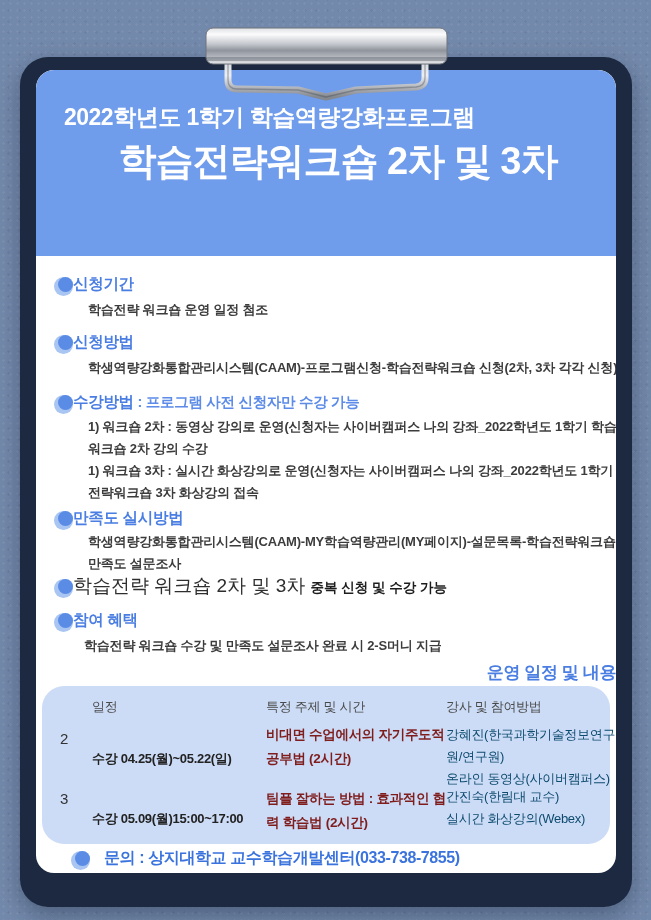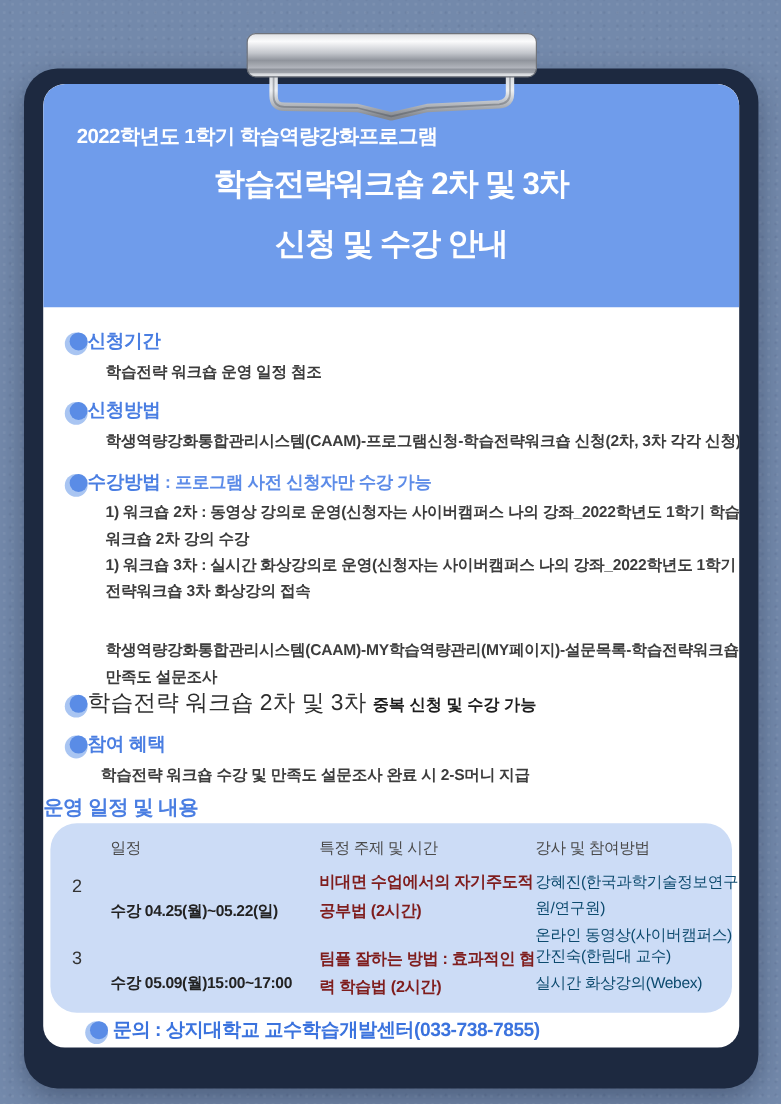--- a/index.html
+++ b/index.html
@@ -23,61 +23,60 @@
     box-shadow:0 8px 22px rgba(10,18,40,.35);
   }
   .page{
     position:absolute;left:36px;top:70px;width:580px;height:803px;
     background:#ffffff;border-radius:18px;overflow:hidden;
   }
   .header{
     position:absolute;left:0;top:0;width:580px;height:186px;
     background:#6f9ceb;border-radius:18px 18px 0 0;color:#ffffff;
   }
-  .program{position:absolute;top:32px;left:28px;font-size:17px;font-weight:700;letter-spacing:-.5px;white-space:nowrap;}
-  .t1,.t2{position:absolute;width:100%;text-align:center;font-size:26px;font-weight:600;letter-spacing:-1px;white-space:nowrap;}
+  .program{position:absolute;top:32px;left:28px;font-size:23px;font-weight:700;letter-spacing:-.5px;white-space:nowrap;}
+  .t1,.t2{position:absolute;width:100%;text-align:center;font-size:38px;font-weight:600;letter-spacing:-1px;white-space:nowrap;padding-left:12px;}
   .t1{top:66px;}
   .t2{top:116px;}
   .clip{position:absolute;left:198px;top:24px;z-index:5;}
   .sec{position:absolute;left:22px;display:flex;align-items:center;white-space:nowrap;}
   .dot{
     width:15px;height:15px;border-radius:50%;background:#5a8ce6;flex:0 0 auto;
     box-shadow:-2px 2px 0 2px #a9c5f2;
   }
   .h{font-size:15.5px;font-weight:700;color:#4a7ee2;letter-spacing:-.3px;}
   .hsub{font-size:14.5px;font-weight:700;color:#5d8ce8;letter-spacing:-.3px;}
   .bl{position:absolute;left:52px;font-size:13px;color:#3c3c3c;white-space:nowrap;letter-spacing:-.2px;font-weight:bold;}
   .note-normal{font-size:19px;color:#2e2e2e;}
   .note-bold{font-size:13.5px;color:#1d1d1d;font-weight:700;}
-  .tbl-title{position:absolute;left:0;width:100%;text-align:left;font-size:17px;font-weight:700;color:#4a7ee2;letter-spacing:-.4px;}
+  .tbl-title{position:absolute;left:0;width:100%;text-align:right;font-size:17px;font-weight:700;color:#4a7ee2;letter-spacing:-.4px;}
   .tbl{
     position:absolute;left:6px;top:616px;width:568px;height:158px;
     background:#ccdcf6;border-radius:22px;
   }
   .tc{position:absolute;font-size:13px;color:#454545;white-space:nowrap;letter-spacing:-.3px;}
   .tc.hd{color:#4a4a4a;}
   .tc.num{font-size:15px;color:#333;}
   .tc.sched{color:#222;font-weight:600;}
   .tc.topic{color:#7f1d1d;font-weight:700;font-size:13.5px;}
   .tc.instr{color:#0c4a6e;font-weight:500;}
-  .footer{position:absolute;left:22px;top:778px;display:flex;align-items:center;gap:4px;white-space:nowrap;padding-left:17px;}
+  .footer{position:absolute;left:22px;top:778px;display:flex;align-items:center;gap:14px;white-space:nowrap;padding-left:17px;}
   .footer .txt{font-size:16px;font-weight:700;color:#3b73de;letter-spacing:-.4px;}
 </style>
 </head>
 <body>
 
 <div class="bg">
   <div class="board"></div>
 
   <div class="page">
 
     <div class="header">
       <div class="program">2022학년도 1학기 학습역량강화프로그램</div>
       <div class="t1">학습전략워크숍 2차 및 3차</div>
-      <div class="t2">신청 및 수강 안내</div>
     </div>
 
     <div class="sec" style="top:204px">
       <span class="dot"></span>
       <span class="h">신청기간</span>
     </div>
     <div class="bl" style="top:231px">학습전략 워크숍 운영 일정 첨조</div>
 
     <div class="sec" style="top:262px">
       <span class="dot"></span>
@@ -89,20 +88,24 @@
       <span class="dot"></span>
       <span>
         <span class="h">수강방법</span><span class="hsub"> : 프로그램 사전 신청자만 수강 가능</span>
       </span>
     </div>
     <div class="bl" style="top:348px">1) 워크숍 2차 : 동영상 강의로 운영(신청자는 사이버캠퍼스 나의 강좌_2022학년도 1학기 학습전략</div>
     <div class="bl" style="top:370px">워크숍 2차 강의 수강</div>
     <div class="bl" style="top:392px">1) 워크숍 3차 : 실시간 화상강의로 운영(신청자는 사이버캠퍼스 나의 강좌_2022학년도 1학기 학습</div>
     <div class="bl" style="top:414px">전략워크숍 3차 화상강의 접속</div>
 
+    <div class="sec" style="top:438px">
+      <span class="dot"></span>
+      <span class="h">만족도 실시방법</span>
+    </div>
     <div class="bl" style="top:463px">학생역량강화통합관리시스템(CAAM)-MY학습역량관리(MY페이지)-설문목록-학습전략워크숍</div>
     <div class="bl" style="top:485px">만족도 설문조사</div>
 
     <div class="sec" style="top:503px">
       <span class="dot"></span>
       <span>
         <span class="note-normal">학습전략 워크숍 2차 및 3차 </span><span class="note-bold">중복 신청 및 수강 가능</span>
       </span>
     </div>
 

